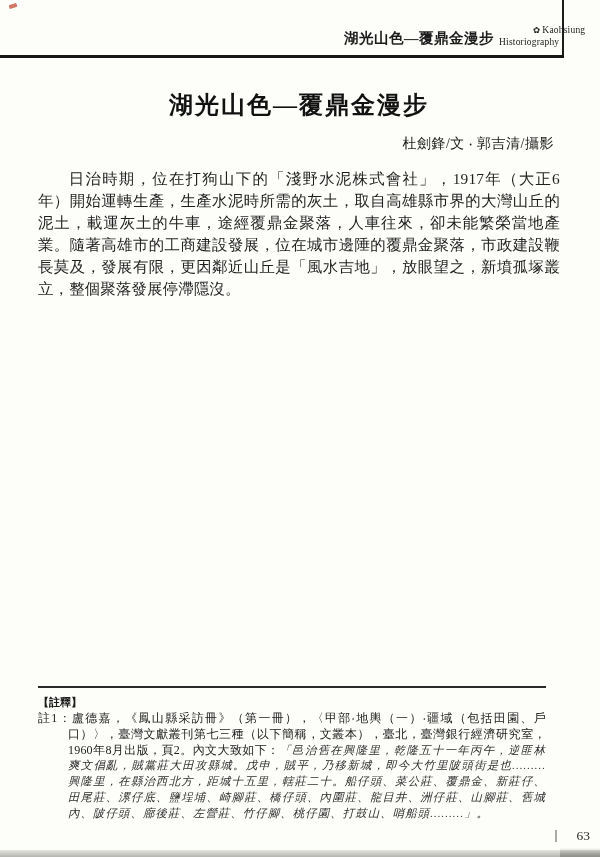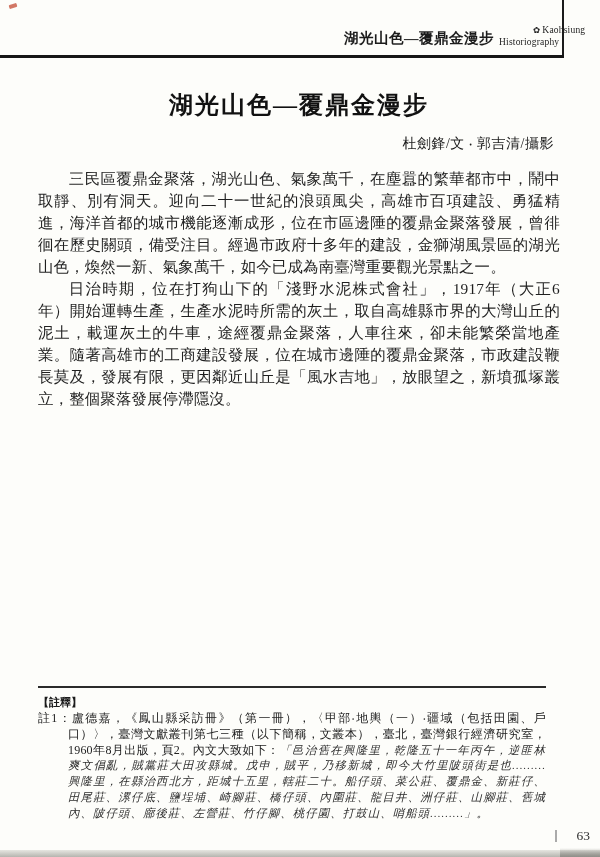--- a/index.html
+++ b/index.html
@@ -88,21 +88,20 @@
   <div class="logo">
     <div class="row1"><span class="glyph">✿</span><span>Kaohsiung</span></div>
     <div class="row2"><span>Historiography</span></div>
   </div>
   <div class="header-vline"></div>
   <div class="header-rule"></div>
 
   <div class="content">
     <h1 class="article-title">湖光山色—覆鼎金漫步</h1>
     <div class="byline">杜劍鋒/文 ‧ 郭吉清/攝影</div>
-    <p class="body-p">三民區覆鼎金聚落，湖光山色、氣象萬千，在塵囂的繁華都市中，鬧中取靜、別有洞天。迎向二十一世紀的浪頭風尖，高雄市百項建設、勇猛精進，海洋首都的城市機能逐漸成形，位在市區邊陲的覆鼎金聚落發展，曾徘徊在歷史關頭，備受注目。經過市政府十多年的建設，金獅湖風景區的湖光山色，煥然一新、氣象萬千，如今已成為南臺灣重要觀光景點之一。</p>
     <p class="body-p">日治時期，位在打狗山下的「淺野水泥株式會社」，1917年（大正6年）開始運轉生產，生產水泥時所需的灰土，取自高雄縣市界的大灣山丘的泥土，載運灰土的牛車，途經覆鼎金聚落，人車往來，卻未能繁榮當地產業。隨著高雄市的工商建設發展，位在城市邊陲的覆鼎金聚落，市政建設鞭長莫及，發展有限，更因鄰近山丘是「風水吉地」，放眼望之，新墳孤塚叢立，整個聚落發展停滯隱沒。</p>
   </div>
 
   <div class="footnotes">
     <div class="fn-heading">【註釋】</div>
     <div class="fn-item">
       <span class="fn-label">註1：</span><span class="fn-text">盧德嘉，《鳳山縣采訪冊》（第一冊），〈甲部‧地輿（一）‧疆域（包括田園、戶口）〉，臺灣文獻叢刊第七三種（以下簡稱，文叢本），臺北，臺灣銀行經濟研究室，1960年8月出版，頁2。內文大致如下：</span><span class="fn-quote">「邑治舊在興隆里，乾隆五十一年丙午，逆匪林爽文倡亂，賊黨莊大田攻縣城。戊申，賊平，乃移新城，即今大竹里陂頭街是也………興隆里，在縣治西北方，距城十五里，轄莊二十。船仔頭、菜公莊、覆鼎金、新莊仔、田尾莊、漯仔底、鹽埕埔、崎腳莊、橋仔頭、內圍莊、龍目井、洲仔莊、山腳莊、舊城內、陂仔頭、廍後莊、左營莊、竹仔腳、桃仔園、打鼓山、哨船頭………」。</span>
     </div>
   </div>
 

